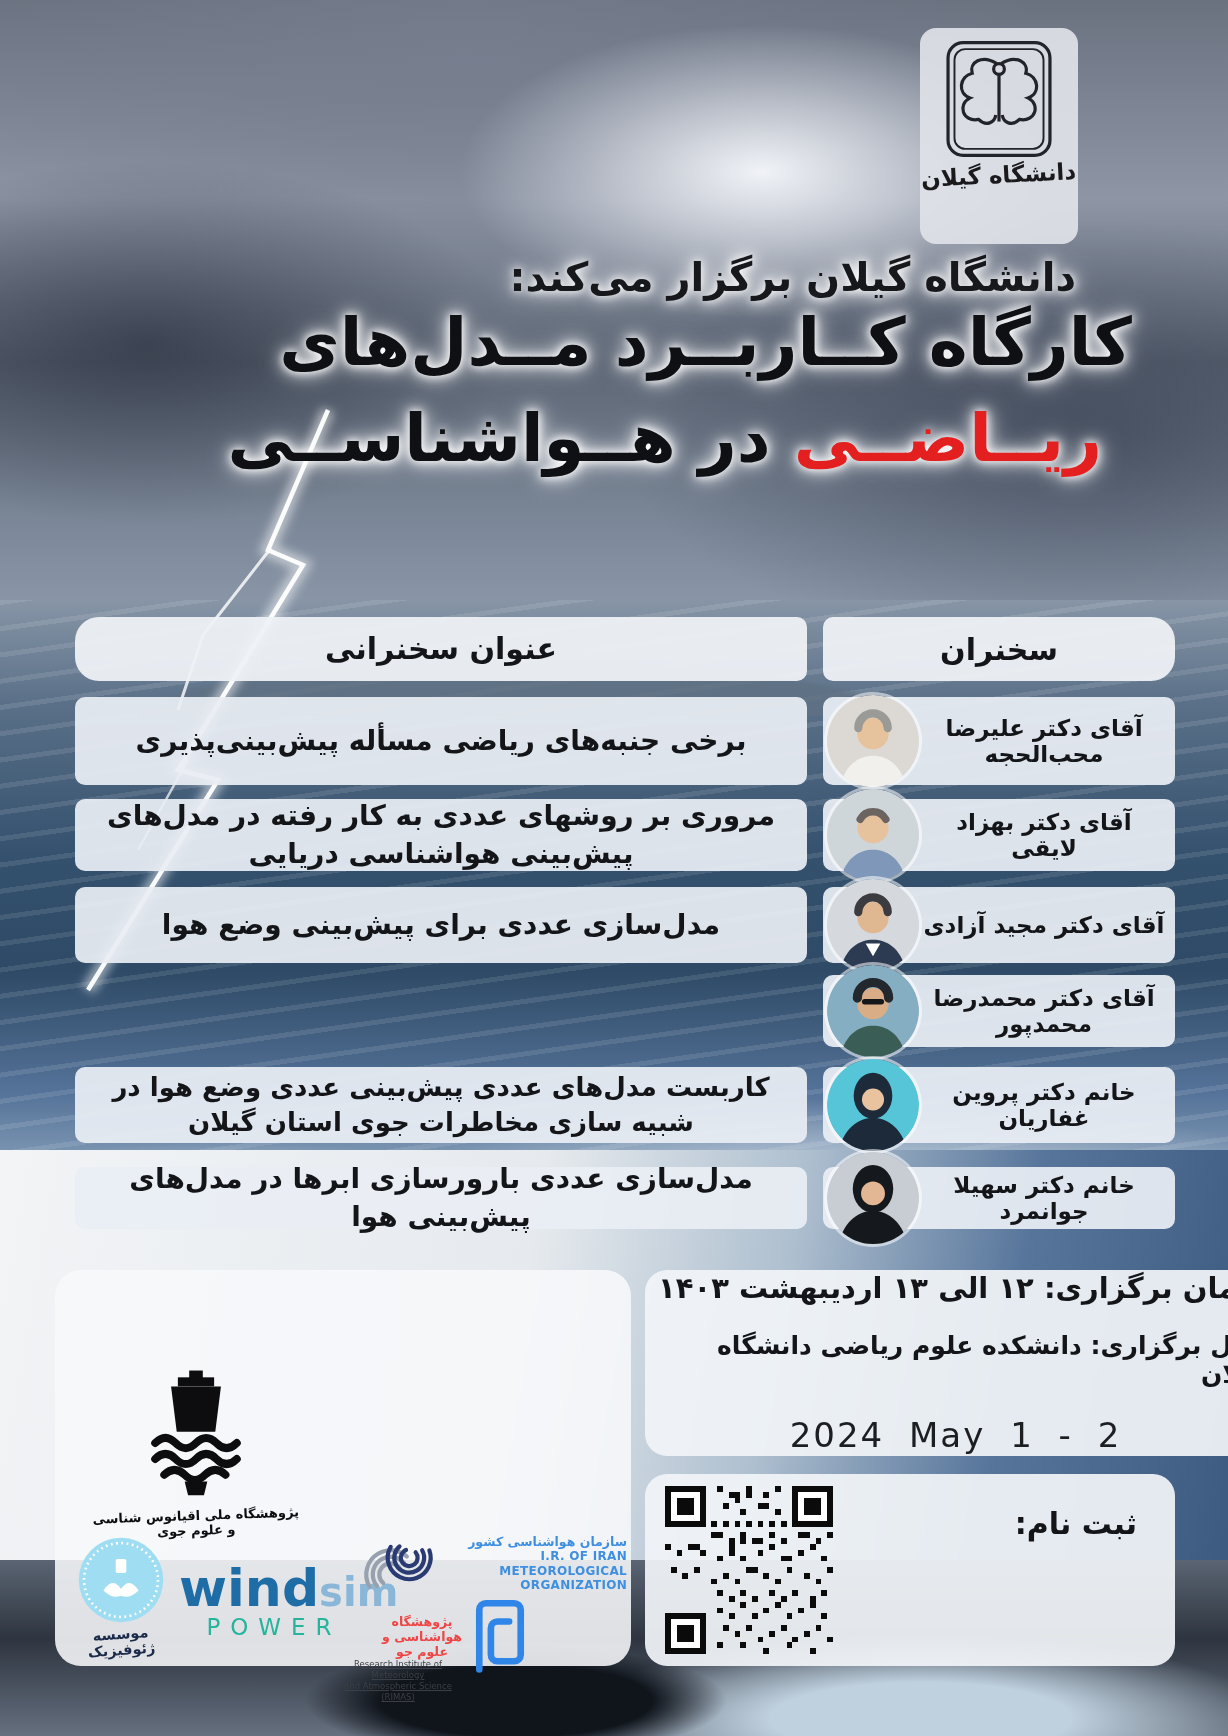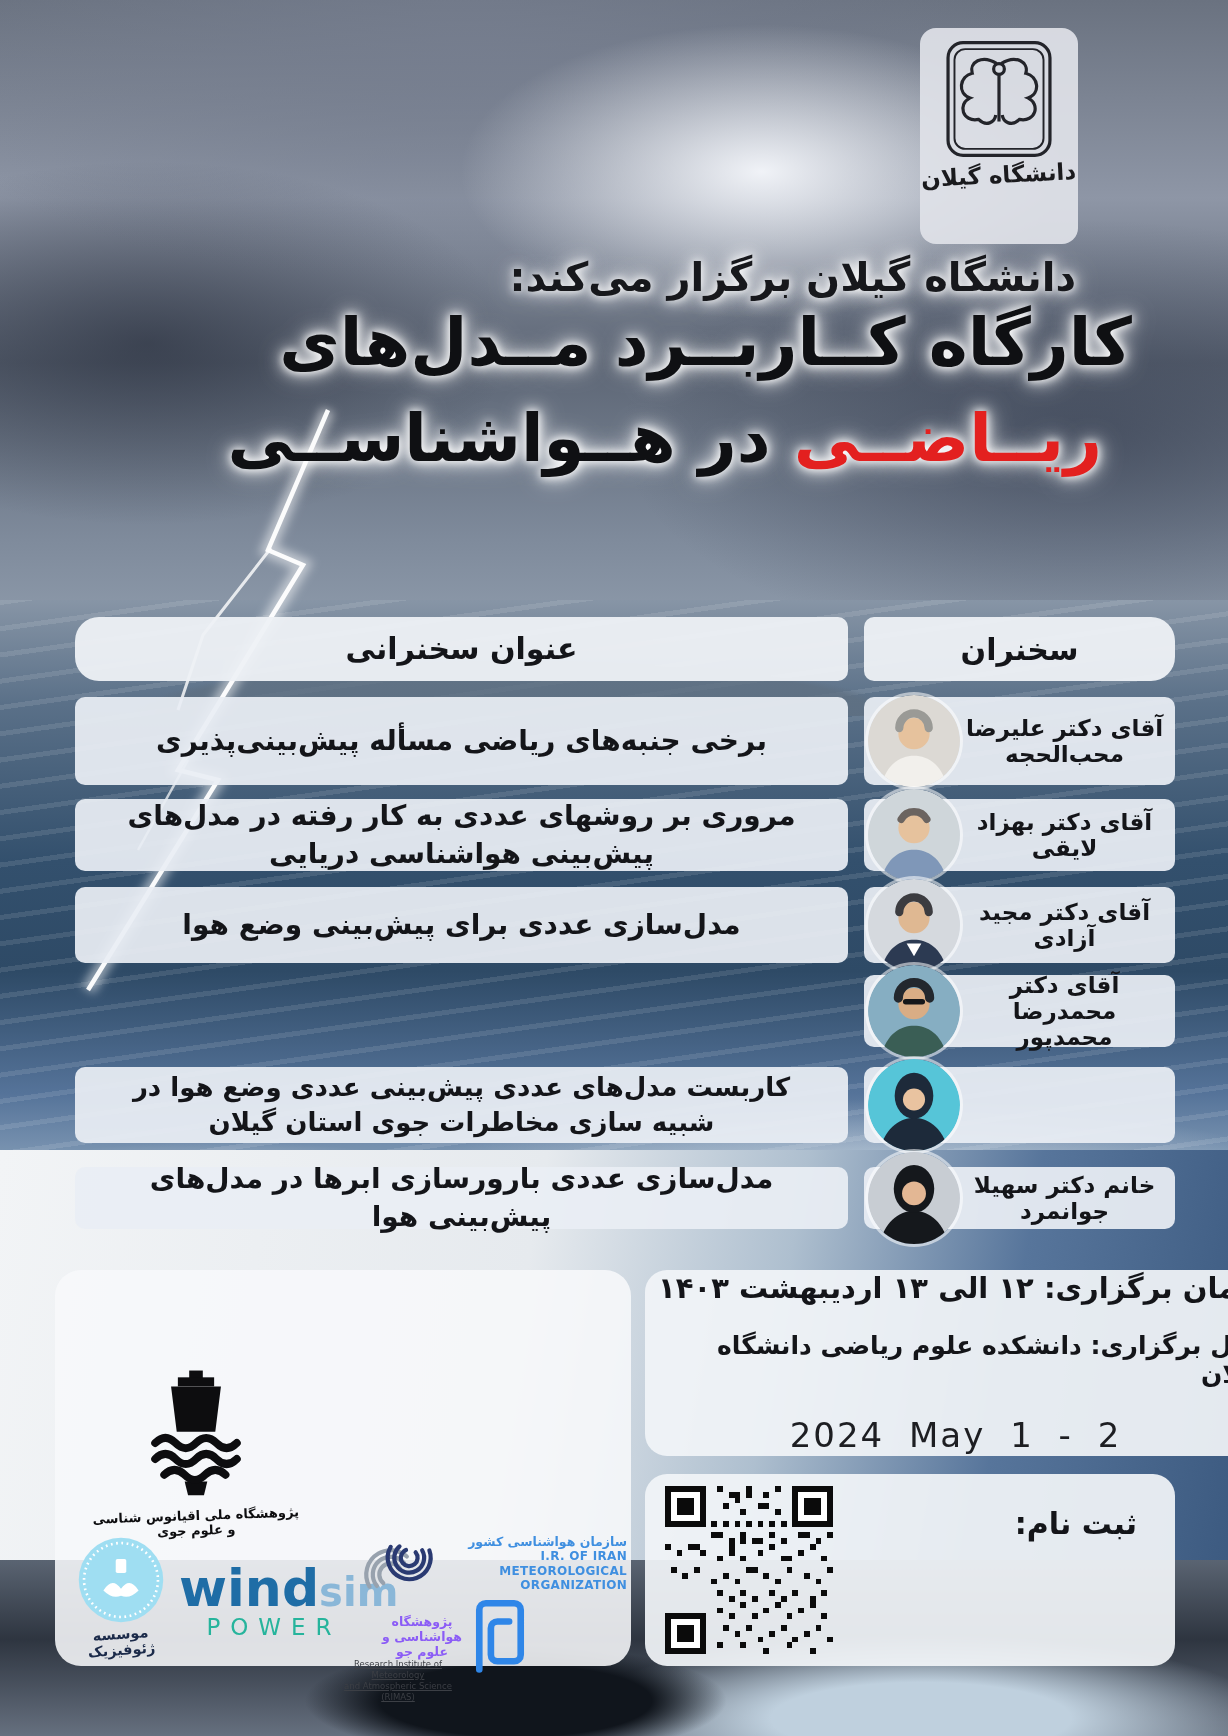--- a/index.html
+++ b/index.html
@@ -44,21 +44,21 @@
   .pretitle{position:absolute;top:254px;right:152px;font-size:40px;font-weight:700;color:#17181c;}
   .title1{position:absolute;top:304px;right:96px;font-size:66px;font-weight:800;color:#0f1013;letter-spacing:-1px;margin-left:47px;}
   .title2{position:absolute;top:400px;right:126px;font-size:66px;font-weight:800;color:#0f1013;letter-spacing:-1px;}
   .title2 .red{color:#e3201f;}
 
   
   .table{position:absolute;left:75px;top:617px;width:1100px;display:flex;flex-direction:column;}
   .trow{display:flex;gap:16px;}
   .cell{background:rgba(234,238,244,.93);border-radius:10px;display:flex;align-items:center;
         justify-content:center;color:#141519;font-weight:700;}
-  .speaker{width:311px;position:relative;padding:0 10px 0 100px;box-sizing:border-box;font-size:23px;}
+  .speaker{width:352px;position:relative;padding:0 10px 0 100px;box-sizing:border-box;font-size:23px;}
   .speaker .name{width:100%;text-align:center;}
   .ttl{flex:1;font-size:28px;padding:9px 26px;text-align:center;line-height:1.35;}
   .hrow .cell{font-size:30px;background:rgba(238,241,246,.95);}
   .hrow .speaker{border-radius:10px 24px 24px 10px;padding:0 10px;}
   .hrow .ttl{border-radius:24px 10px 10px 24px;}
   .photo{position:absolute;top:50%;left:auto;right:auto;transform:translateY(-50%);
          width:92px;height:92px;border-radius:50%;overflow:hidden;
          box-shadow:0 0 0 3px rgba(255,255,255,.55);}
   .photo{inset-inline-start:auto;inset-inline-end:4px;position:absolute;}
 
@@ -85,21 +85,21 @@
   .sponsors{left:55px;top:1270px;width:576px;height:396px;border-radius:26px;background:rgba(247,248,250,.88);}
   .ship-block{position:absolute;left:36px;top:96px;width:210px;text-align:center;color:#0d0d0f;}
   .ship-cap{font-size:13px;font-weight:700;transform:rotate(-2deg);margin-top:2px;}
   .ut-block{position:absolute;left:6px;top:266px;width:120px;text-align:center;}
   .ut-cap{font-size:14.5px;font-weight:700;color:#1c2b4a;transform:rotate(-4deg);margin-top:-2px;}
   .windsim-block{position:absolute;left:124px;top:288px;width:190px;text-align:center;direction:ltr;}
   .ws1{font-size:52px;font-weight:700;color:#1f6da6;}
   .ws2{font-size:40px;font-weight:600;color:#8ab7d8;}
   .wsp{font-size:23px;font-weight:400;color:#26b49c;letter-spacing:10px;margin-top:-4px;}
   .rimas-block{position:absolute;left:278px;top:256px;width:130px;text-align:center;direction:ltr;}
-  .rimas-fa{font-size:12.5px;font-weight:700;color:#8b5cf6;direction:rtl;margin-left:48px;}
+  .rimas-fa{font-size:12.5px;font-weight:700;color:#ef4444;direction:rtl;margin-left:48px;}
   .rimas-en{font-size:8.5px;color:#3c3f45;line-height:1.3;text-decoration:underline;}
   .irimo-block{position:absolute;left:412px;top:262px;width:160px;display:flex;direction:ltr;flex-direction:column;}
   .irimo-text{flex:1;text-align:right;color:#3f8fe0;padding-top:2px;}
   .irimo-fa{font-size:12.5px;font-weight:700;direction:rtl;}
   .irimo-en{font-size:12px;font-weight:700;line-height:1.22;letter-spacing:.3px;}
   .irimo-glyph{margin-left:4px;}
 </style>
 </head>
 <body>
 
@@ -210,20 +210,21 @@
             <circle cx="50" cy="42" r="17" fill="#d9ad85"></circle>
             <path d="M33,36 a17,17 0 0 1 34,0" stroke="#23282e" stroke-width="10" fill="none" stroke-linecap="round"></path>
             <rect x="38" y="37" width="24" height="6" rx="3" fill="#15171a"></rect>
           </svg>
         </span>
       </div>
     </div>
 
     <div class="trow r5">
       <div class="cell speaker">
+        <span class="name">خانم دکتر پروین غفاریان</span>
         <span class="photo">
           <svg viewBox="0 0 100 100" width="92" height="92">
             <circle cx="50" cy="50" r="50" fill="#56c5d8"></circle>
             <path d="M12,100 C20,72 36,64 50,64 C64,64 80,72 88,100 Z" fill="#1d2a3a"></path>
             <ellipse cx="50" cy="40" rx="21" ry="25" fill="#1d2a3a"></ellipse>
             <circle cx="50" cy="44" r="12" fill="#e9c3a0"></circle>
           </svg>
         </span>
       </div>
       <div class="cell ttl">کاربست مدل‌های عددی پیش‌بینی عددی وضع هوا در شبیه سازی مخاطرات جوی استان گیلان</div>

